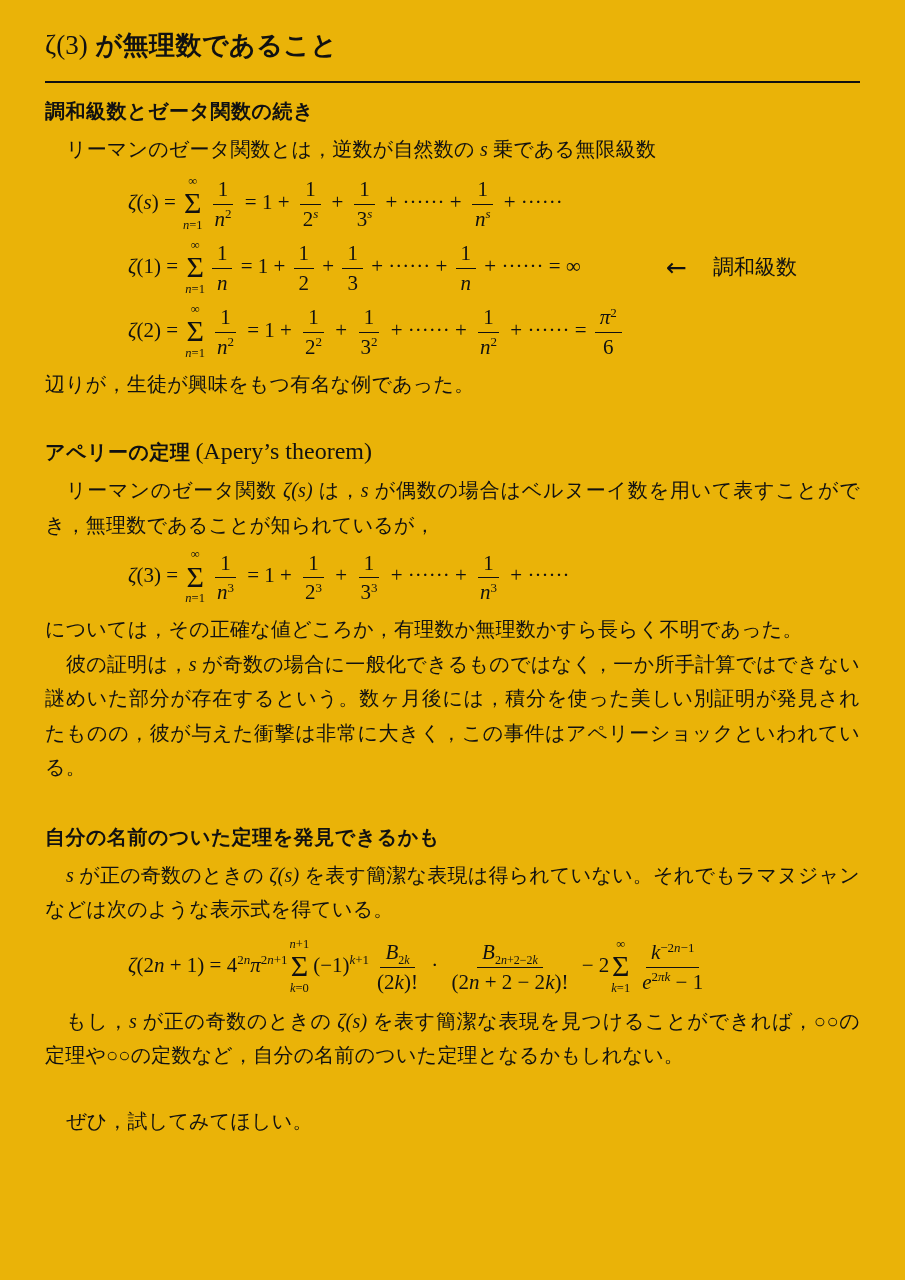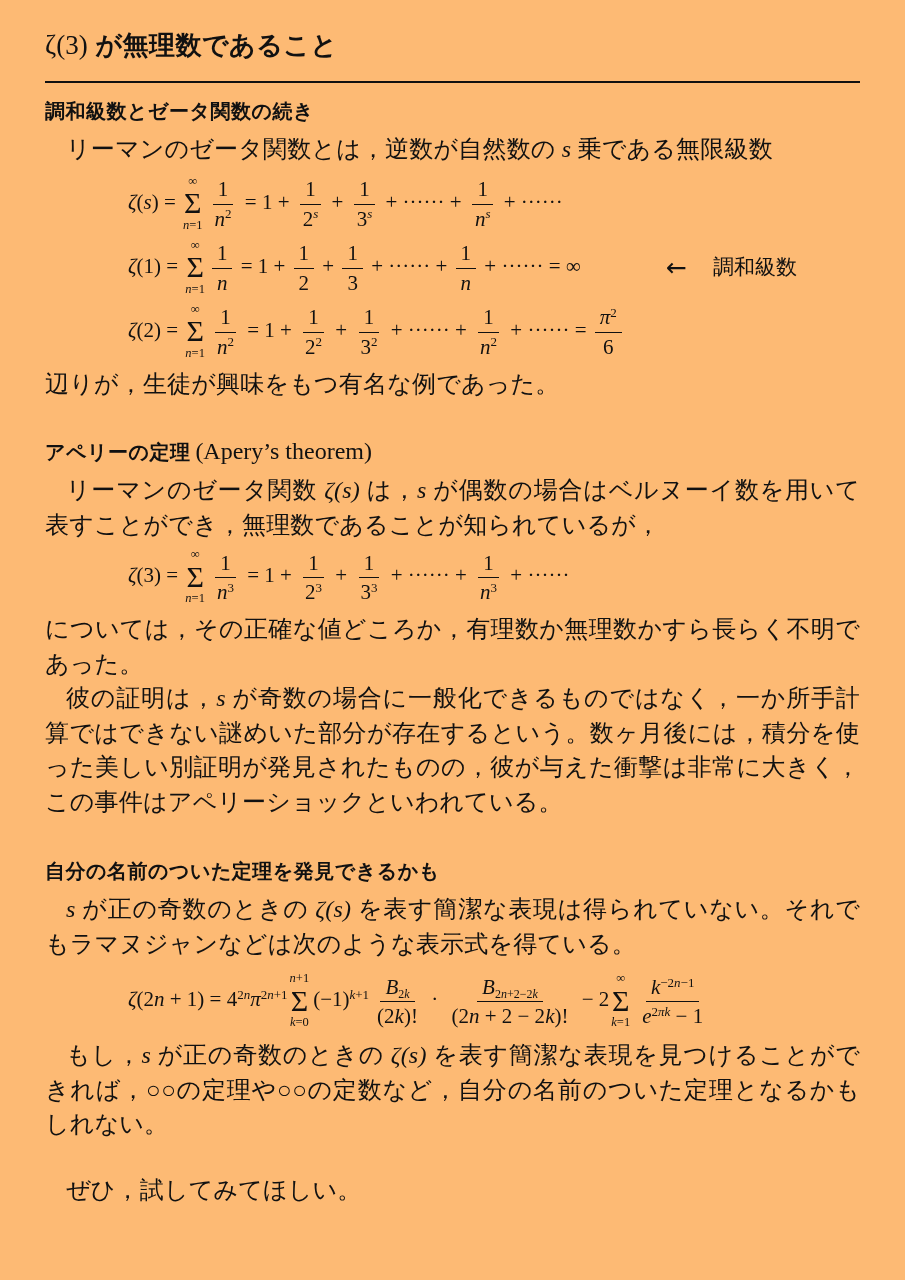--- a/index.html
+++ b/index.html
@@ -1,21 +1,21 @@
 <!DOCTYPE html>
 <html lang="ja"><head>
 <meta charset="utf-8">
 <style>
   html,body{margin:0;padding:0;background:#fff;}
   .page{
     position:relative;
     width:905px;height:1280px;
     box-sizing:border-box;
     padding:24px 45px 0 45px;
-    background:#fdba74;
+    background:#eab308;
     color:#111;
     font-family:"Liberation Serif","DejaVu Serif",serif;
     overflow:hidden;
   }
   
   .title{
     margin:4px 0 0 0;
     font-family:"Liberation Sans","DejaVu Sans",sans-serif;
     font-weight:700;
     font-size:26px;
@@ -47,21 +47,21 @@
     font-weight:400;
     font-size:24px;
     letter-spacing:0;
     margin-left:5px;
   }
   .h2.gap-l{margin-top:36px;}
   .h2.gap-xl{margin-top:38px;}
   
   .body{
     margin:0;
-    font-size:24px;
+    font-size:20px;
     line-height:34.5px;
     text-align:justify;
     letter-spacing:0.2px;
   }
   .indent{text-indent:21px;}
   .v{font-style:italic;font-family:"Liberation Serif","DejaVu Serif",serif;}
   .mn{font-family:"Liberation Serif","DejaVu Serif",serif;}
   .last-p{margin-top:31px;}
   
   .formula{

